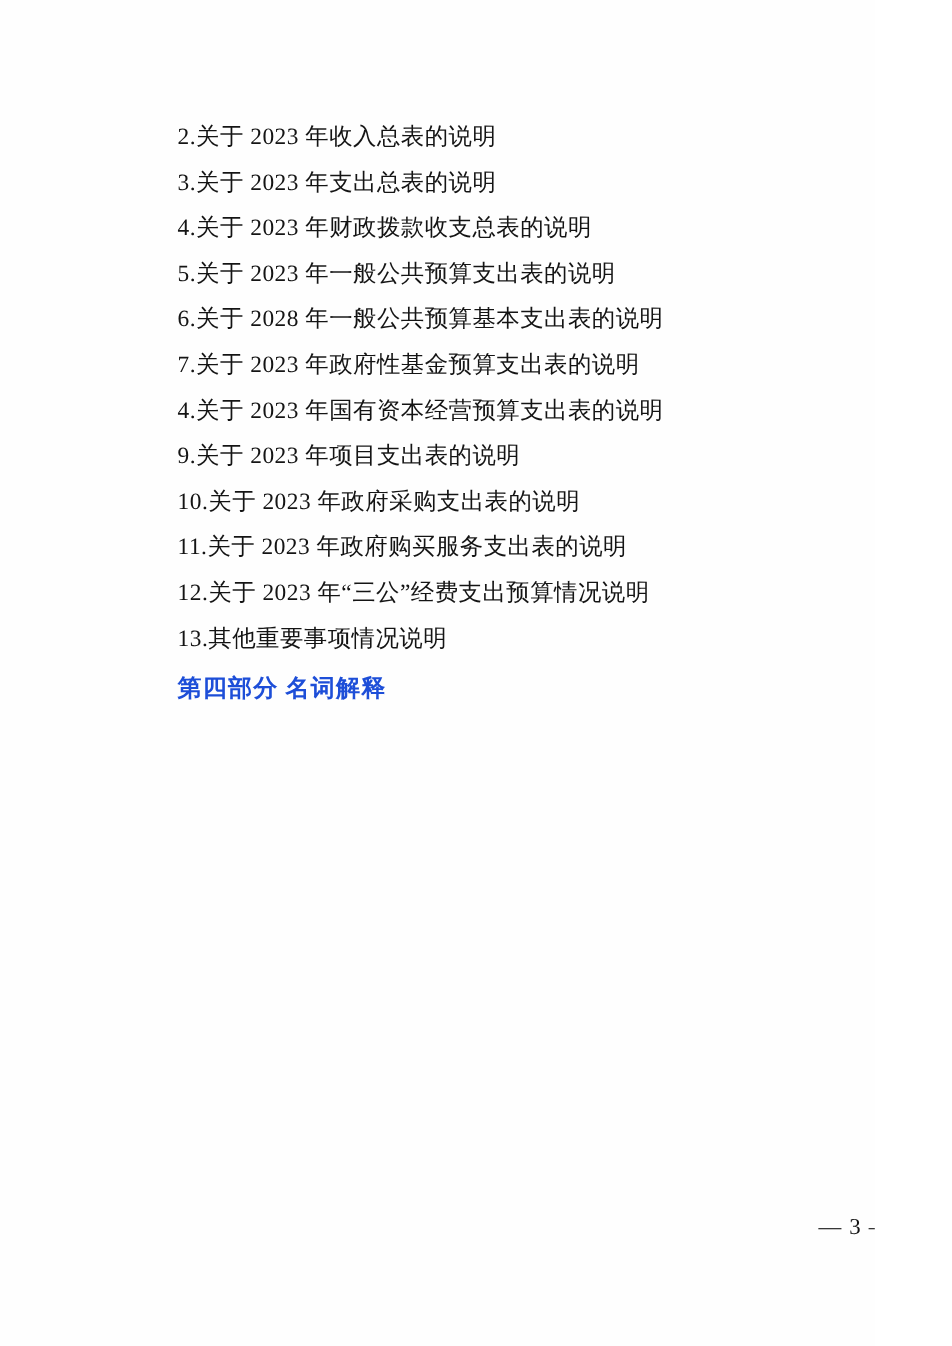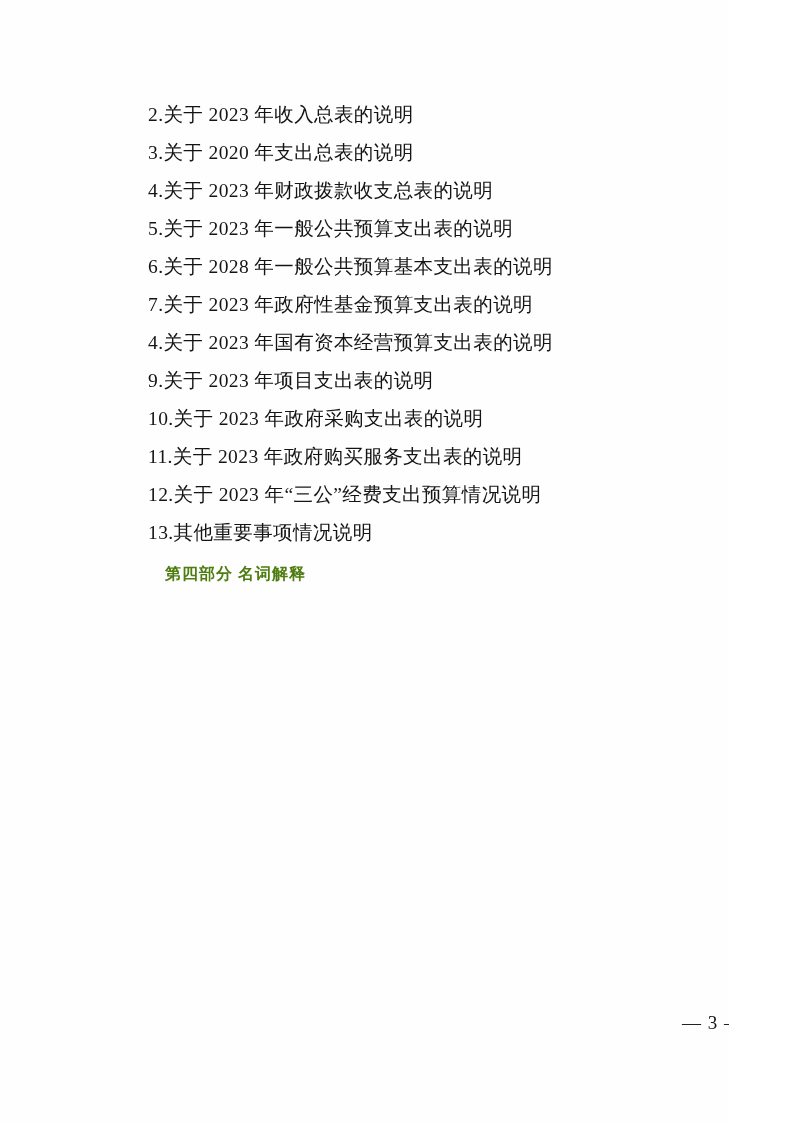--- a/index.html
+++ b/index.html
@@ -30,47 +30,46 @@
     width: 500px;
   }
   .toc-line {
     font-size: 19.5px;
     line-height: 38px;
     letter-spacing: 0.4px;
     white-space: nowrap;
     color: #141414;
   }
   .section-heading {
-    font-size: 16px;
+    font-size: 20px;
     line-height: 40px;
     font-weight: bold;
     letter-spacing: 1px;
-    color: #4d7c0f;
+    color: #1d4ed8;
     margin-top: 2px;
-    margin-left: 17px;
   }
   .page-number {
     position: absolute;
     left: 0;
     top: 1012px;
     width: 744px;
     text-align: right;
     font-size: 19px;
     color: #141414;
     letter-spacing: 1px;
   }
 </style>
 </head>
 <body>
 
 <div class="page">
 
   <div class="content">
     <div class="toc-line">2.关于 2023 年收入总表的说明</div>
-    <div class="toc-line">3.关于 2020 年支出总表的说明</div>
+    <div class="toc-line">3.关于 2023 年支出总表的说明</div>
     <div class="toc-line">4.关于 2023 年财政拨款收支总表的说明</div>
     <div class="toc-line">5.关于 2023 年一般公共预算支出表的说明</div>
     <div class="toc-line">6.关于 2028 年一般公共预算基本支出表的说明</div>
     <div class="toc-line">7.关于 2023 年政府性基金预算支出表的说明</div>
     <div class="toc-line">4.关于 2023 年国有资本经营预算支出表的说明</div>
     <div class="toc-line">9.关于 2023 年项目支出表的说明</div>
     <div class="toc-line">10.关于 2023 年政府采购支出表的说明</div>
     <div class="toc-line">11.关于 2023 年政府购买服务支出表的说明</div>
     <div class="toc-line">12.关于 2023 年“三公”经费支出预算情况说明</div>
     <div class="toc-line">13.其他重要事项情况说明</div>

